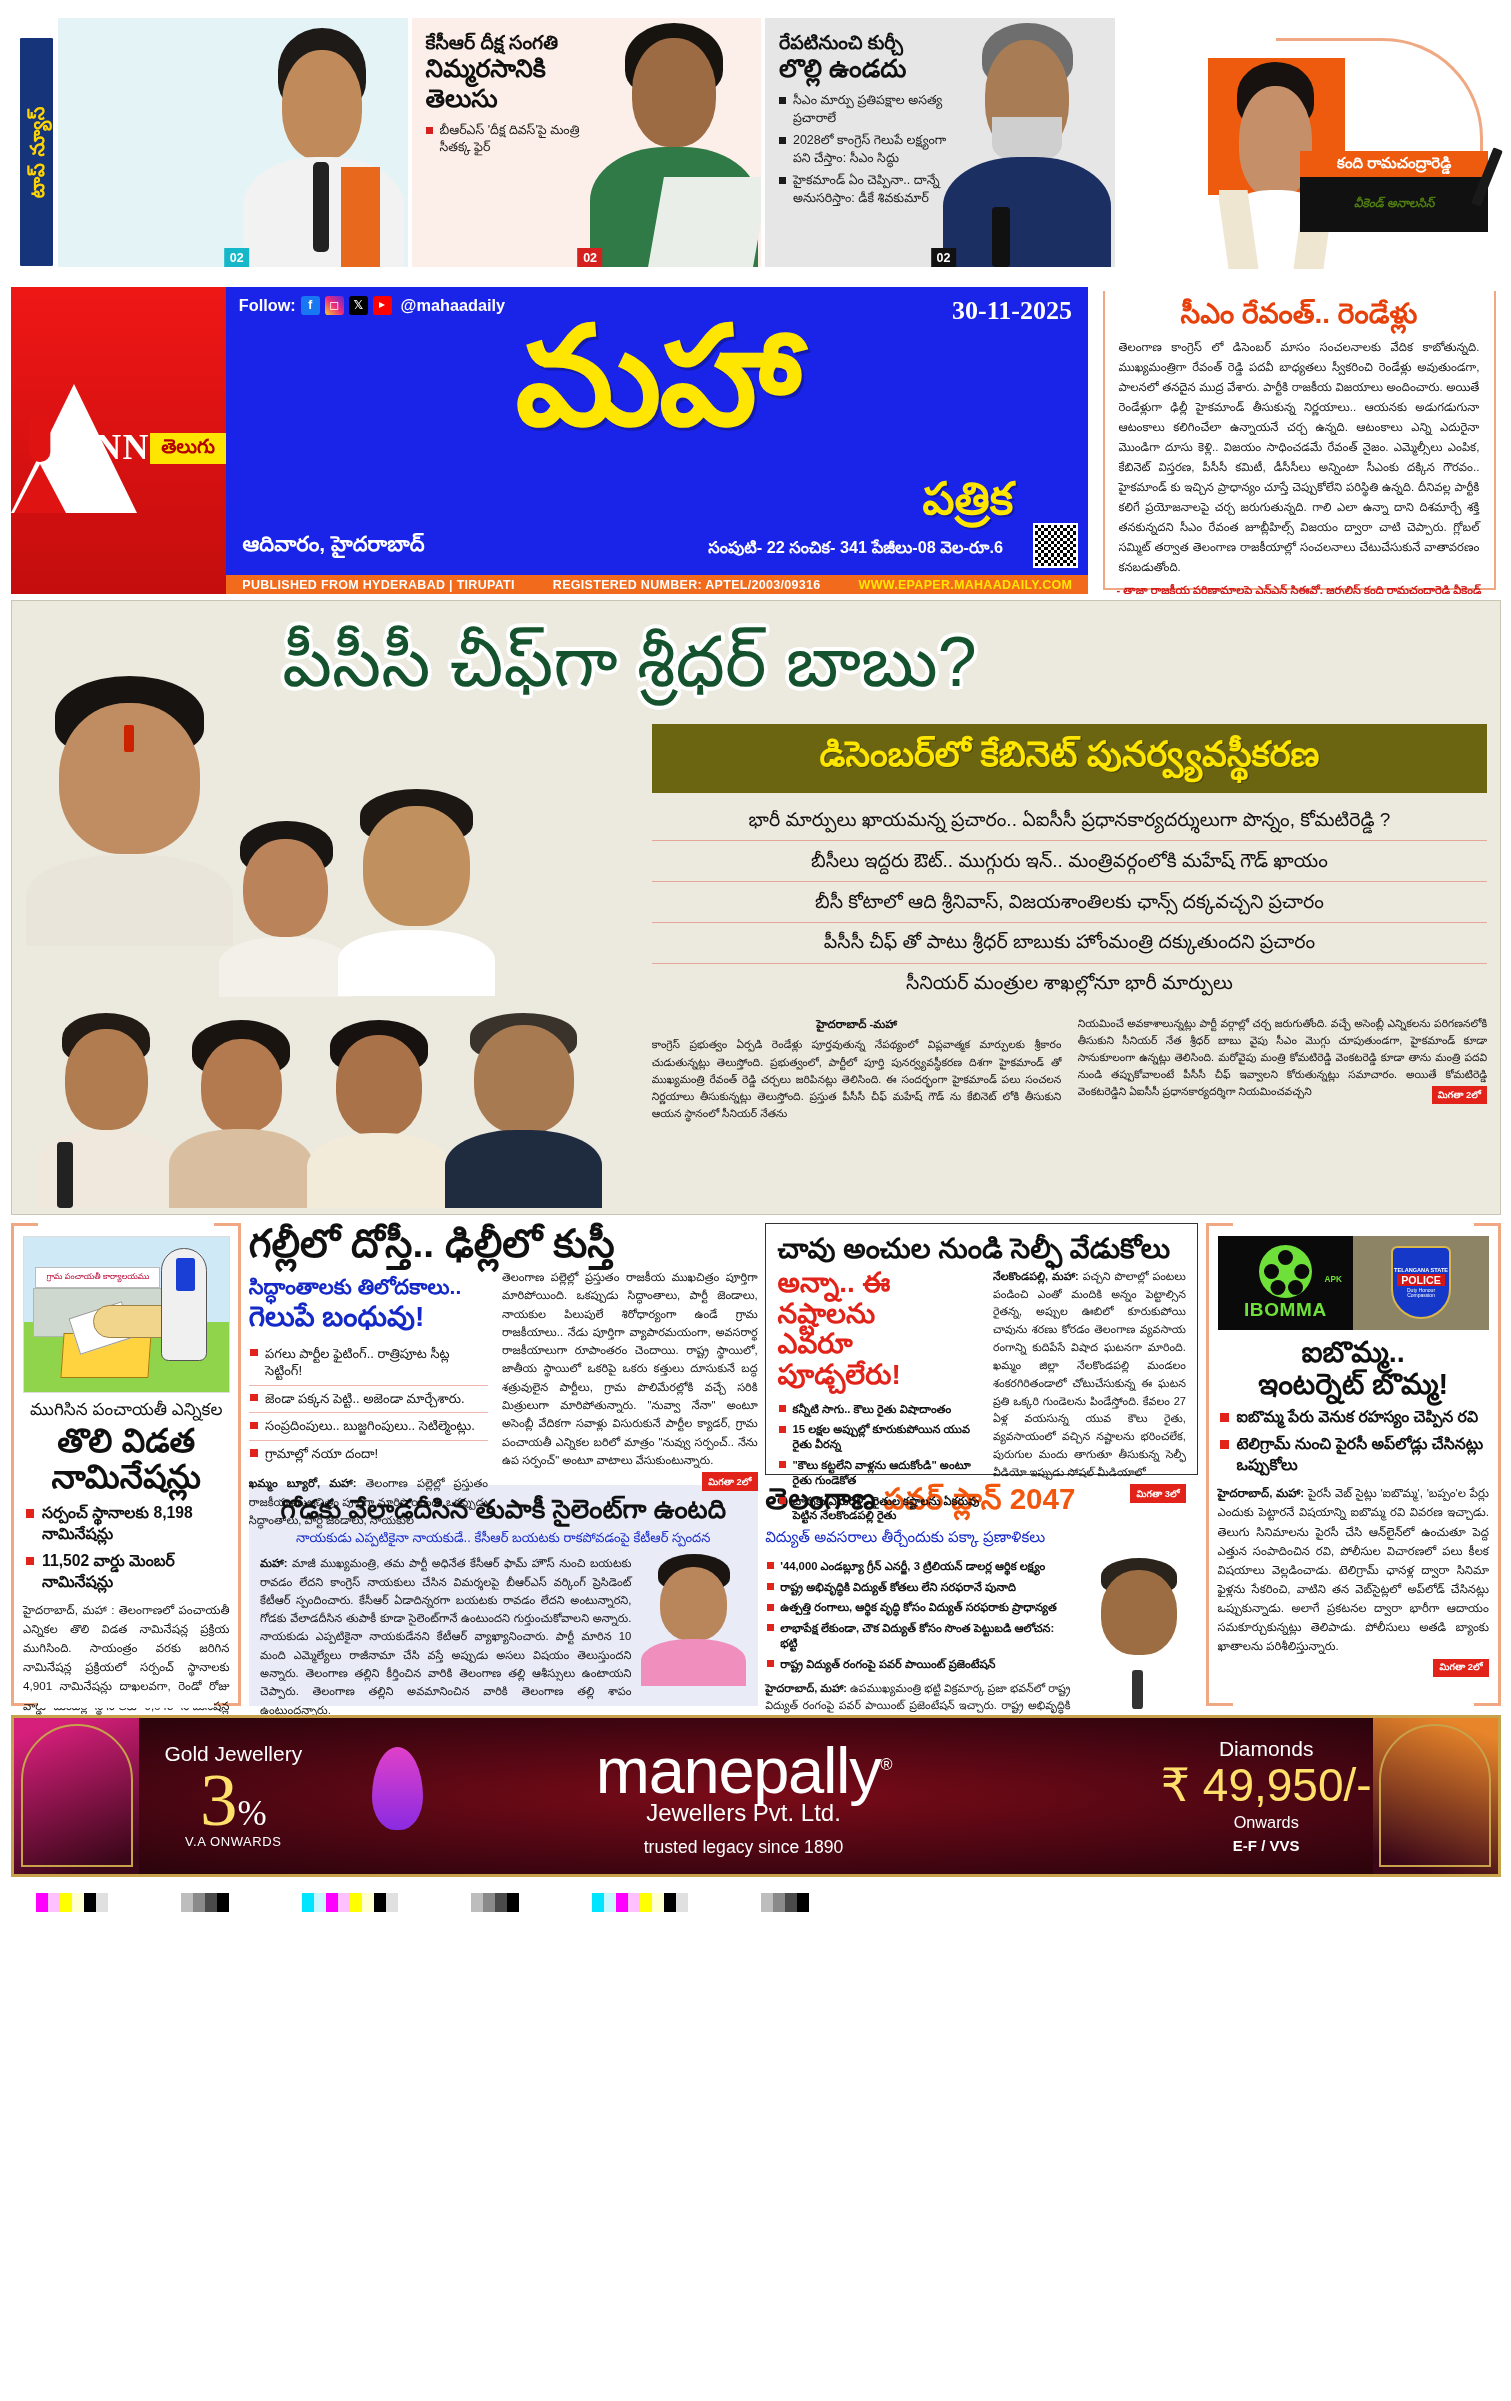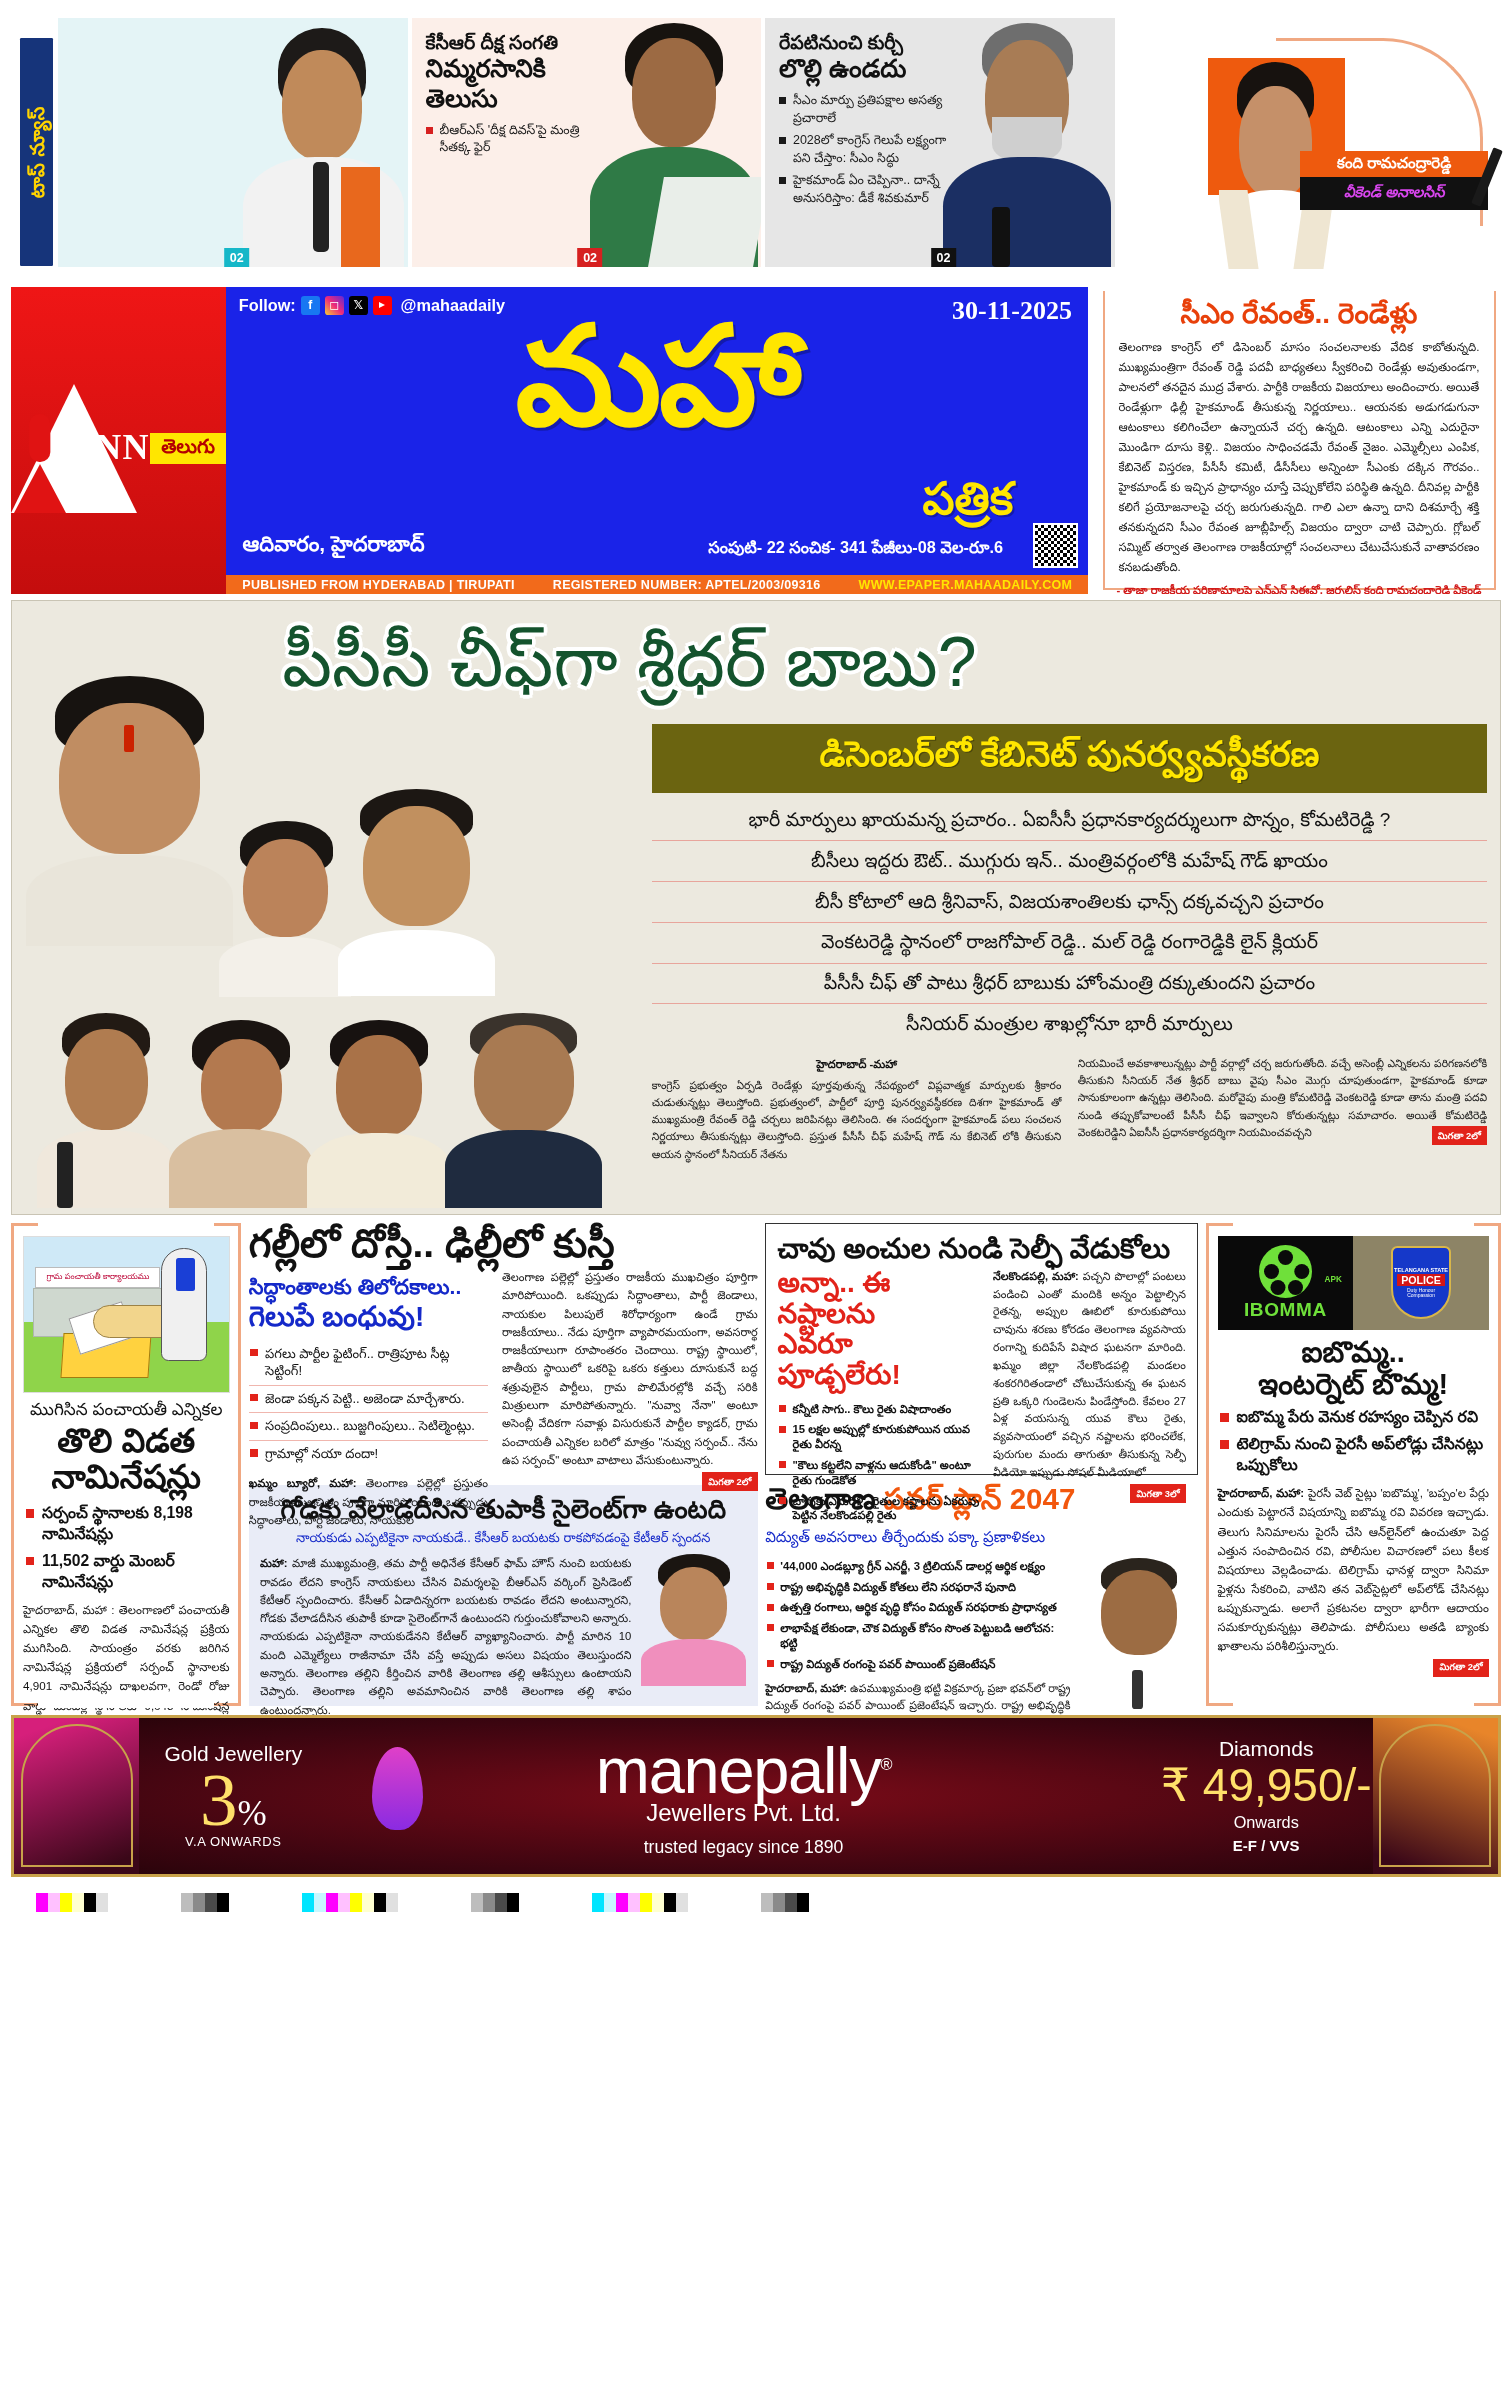--- a/index.html
+++ b/index.html
@@ -371,21 +371,21 @@
       <div style="position:absolute;left:94px;top:44px;width:114px;height:207px;">
         <div class="face">
           <div class="hair" style="left:16%;top:0;width:68%;height:32%;background:#17120f;"></div>
           <div class="head" style="left:18%;top:12%;width:64%;height:54%;background:#c59069;"></div>
           <div class="body" style="left:0;bottom:0;width:100%;height:38%;background:#ffffff;"></div>
           <div style="position:absolute;left:4%;bottom:0;width:26%;height:38%;background:#efe6d2;transform:skewX(8deg);"></div>
           <div style="position:absolute;right:4%;bottom:0;width:26%;height:38%;background:#efe6d2;transform:skewX(-8deg);"></div>
         </div>
       </div>
       <div style="position:absolute;right:12.5px;top:133px;background:#ee5a0e;color:#fff;font-size:15px;font-weight:bold;padding:3.8px 10px;width:188px;text-align:center;">కంది రామచంద్రారెడ్డి</div>
-      <div style="position:absolute;right:12.5px;top:159px;background:#111;color:#d946ef;font-size:15px;font-weight:bold;padding:6px 10px;width:188px;text-align:center;font-style:italic;">వీకెండ్ అనాలసిస్</div>
+      <div style="position:absolute;right:12.5px;top:159px;background:#111;color:#4d7c0f;font-size:12px;font-weight:bold;padding:19px 10px;width:188px;text-align:center;font-style:italic;">వీకెండ్ అనాలసిస్</div>
       <div style="position:absolute;right:8.8px;top:129px;width:10px;height:60px;background:#1a1a1a;transform:rotate(22deg);border-radius:1.9px;"></div>
     </div>
   </div>
 
   <div class="masthead-row">
 
     <div class="masthead">
       <div class="logo-box">
         <div class="logo-mark">
           <div class="logo-tri"></div>
@@ -495,21 +495,20 @@
     </div>
 
     <div class="hero-headline">పీసీసీ చీఫ్‌గా శ్రీధర్ బాబు?</div>
 
     <div class="hero-right">
       <div class="hero-sub">డిసెంబర్‌లో కేబినెట్ పునర్వ్యవస్థీకరణ</div>
       <ul class="hero-bullets">
         <li>భారీ మార్పులు ఖాయమన్న ప్రచారం.. ఏఐసీసీ ప్రధానకార్యదర్శులుగా పొన్నం, కోమటిరెడ్డి ?</li>
         <li>బీసీలు ఇద్దరు ఔట్.. ముగ్గురు ఇన్.. మంత్రివర్గంలోకి మహేష్ గౌడ్ ఖాయం</li>
         <li>బీసీ కోటాలో ఆది శ్రీనివాస్, విజయశాంతిలకు ఛాన్స్ దక్కవచ్చని ప్రచారం</li>
-        <li>వెంకటరెడ్డి స్థానంలో రాజగోపాల్ రెడ్డి.. మల్ రెడ్డి రంగారెడ్డికి లైన్ క్లియర్</li>
         <li>పీసీసీ చీఫ్ తో పాటు శ్రీధర్ బాబుకు హోంమంత్రి దక్కుతుందని ప్రచారం</li>
         <li>సీనియర్ మంత్రుల శాఖల్లోనూ భారీ మార్పులు</li>
       </ul>
       <div class="hero-cols">
         <div class="col">
           <span class="hero-byline">హైదరాబాద్ -మహా</span>
           <span>కాంగ్రెస్ ప్రభుత్వం ఏర్పడి రెండేళ్లు పూర్తవుతున్న నేపథ్యంలో విప్లవాత్మక మార్పులకు శ్రీకారం చుడుతున్నట్లు తెలుస్తోంది. ప్రభుత్వంలో, పార్టీలో పూర్తి పునర్వ్యవస్థీకరణ దిశగా హైకమాండ్ తో ముఖ్యమంత్రి రేవంత్ రెడ్డి చర్చలు జరిపినట్లు తెలిసింది. ఈ సందర్భంగా హైకమాండ్ పలు సంచలన నిర్ణయాలు తీసుకున్నట్లు తెలుస్తోంది. ప్రస్తుత పీసీసీ చీఫ్ మహేష్ గౌడ్ ను కేబినెట్ లోకి తీసుకుని ఆయన స్థానంలో సీనియర్ నేతను</span>
         </div>
         <div class="col">
           <span>నియమించే అవకాశాలున్నట్లు పార్టీ వర్గాల్లో చర్చ జరుగుతోంది. వచ్చే అసెంబ్లీ ఎన్నికలను పరిగణనలోకి తీసుకుని సీనియర్ నేత శ్రీధర్ బాబు వైపు సీఎం మొగ్గు చూపుతుండగా, హైకమాండ్ కూడా సానుకూలంగా ఉన్నట్లు తెలిసింది. మరోవైపు మంత్రి కోమటిరెడ్డి వెంకటరెడ్డి కూడా తాను మంత్రి పదవి నుండి తప్పుకోవాలంటే పీసీసీ చీఫ్ ఇవ్వాలని కోరుతున్నట్లు సమాచారం. అయితే కోమటిరెడ్డి వెంకటరెడ్డిని ఏఐసీసీ ప్రధానకార్యదర్శిగా నియమించవచ్చని</span>

